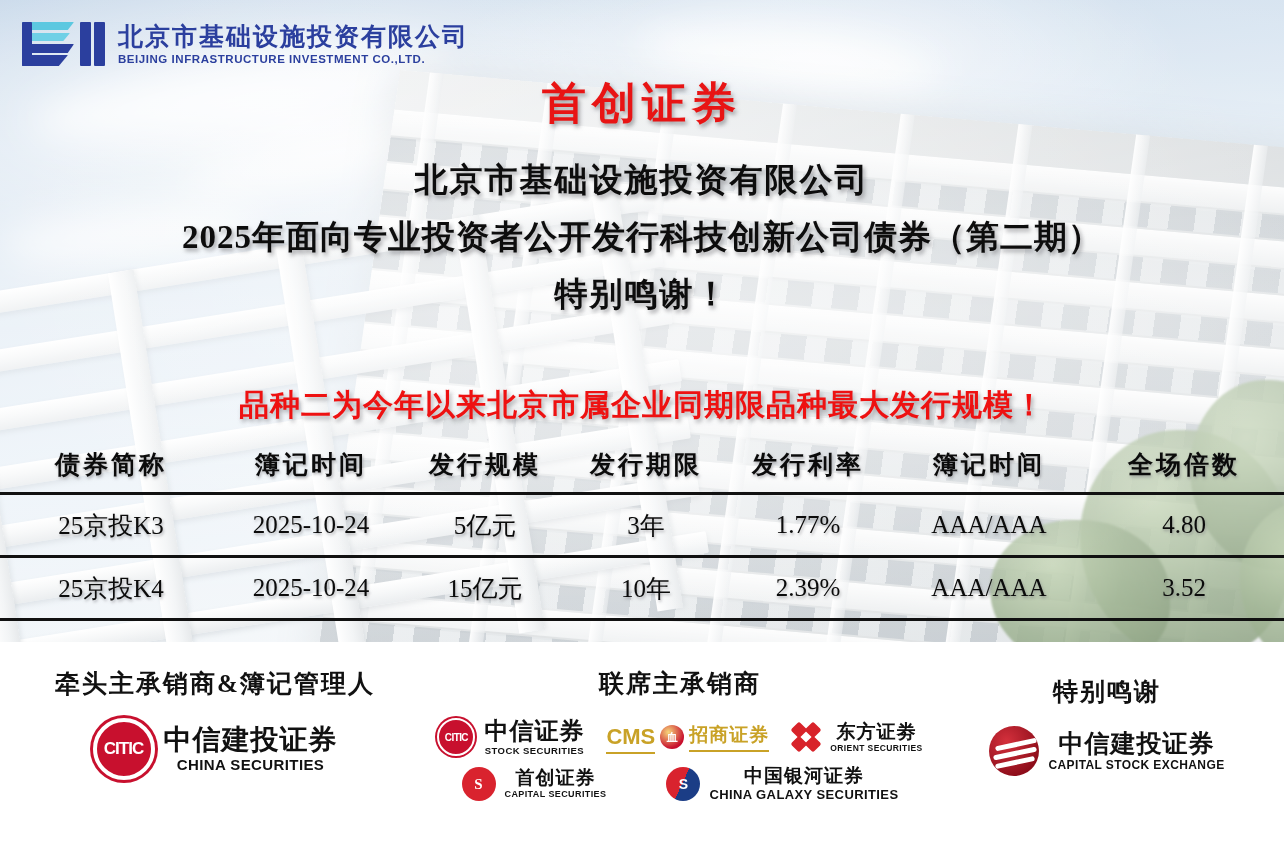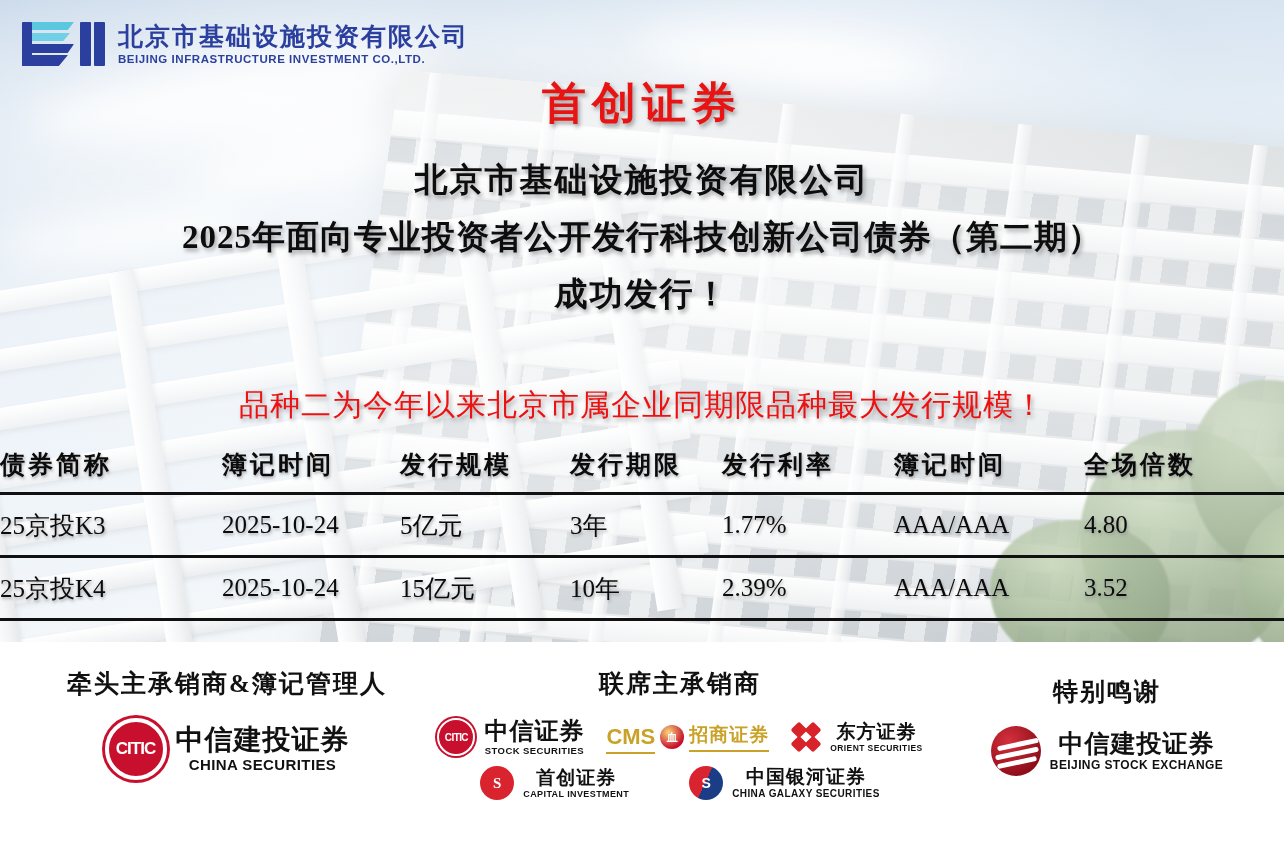--- a/index.html
+++ b/index.html
@@ -126,53 +126,53 @@
   }
   .t3{
     top:272px;font-size:33px;font-weight:bold;color:#0d0d0d;
     letter-spacing:2px;text-shadow:2px 3px 4px rgba(110,110,115,.6);
   }
   .r1{
     top:334px;font-size:30px;font-weight:bold;color:#ee1111;
     letter-spacing:1px;text-shadow:2px 3px 4px rgba(110,110,115,.55);
   }
   .r2{
-    top:385px;font-size:30px;font-weight:normal;color:#ee1111;
+    top:385px;font-size:30px;font-weight:bold;color:#ee1111;
     letter-spacing:1px;text-shadow:2px 3px 4px rgba(110,110,115,.55);
   }
 
   
   #bondtable{
     position:absolute;left:0;top:436px;width:1284px;z-index:8;
     border-collapse:collapse;
     table-layout:fixed;
   }
   #bondtable th,#bondtable td{
     font-family:"Liberation Serif",serif;
-    color:#0b0b0b;text-align:left;
+    color:#0b0b0b;text-align:center;
     text-shadow:1px 2px 3px rgba(120,120,125,.55);
     padding:0;
   }
   #bondtable th{
     font-size:25px;font-weight:bold;letter-spacing:3px;height:56px;
     vertical-align:middle;
   }
   #bondtable thead tr{border-bottom:3px solid #111;}
   #bondtable tbody tr{border-bottom:3px solid #111;}
   #bondtable td{font-size:25px;height:60px;vertical-align:middle;}
   .cw1{width:222px}.cw2{width:178px}.cw3{width:170px}.cw4{width:152px}
   .cw5{width:172px}.cw6{width:190px}.cw7{width:200px}
 
   
   #footer{
     position:absolute;left:0;top:642px;width:1284px;height:204px;
     background:#ffffff;z-index:10;
   }
   .fcol{position:absolute;top:0;text-align:center;}
-  .fcol-a{left:12px;width:430px;}
+  .fcol-a{left:0;width:430px;}
   .fcol-b{left:430px;width:500px;}
   .fcol-c{left:930px;width:354px;margin-top:8px;}
   .fhead{
     font-family:"Liberation Serif",serif;font-weight:bold;
     font-size:25px;color:#111;letter-spacing:2px;margin-top:25px;
   }
   .logorow{display:flex;align-items:center;justify-content:center;gap:30px;margin-top:18px;}
   .logorow2{display:flex;align-items:center;justify-content:center;gap:60px;margin-top:10px;}
   .sponsor{display:flex;align-items:center;gap:9px;}
   .sp-txt{display:flex;flex-direction:column;line-height:1;}
@@ -270,21 +270,21 @@
     </div>
     <div class="logotext">
       <div class="logo-cn">北京市基础设施投资有限公司</div>
       <div class="logo-en">BEIJING INFRASTRUCTURE INVESTMENT CO.,LTD.</div>
     </div>
   </div>
 
   <div class="hl celebrate">首创证券</div>
   <div class="hl t1">北京市基础设施投资有限公司</div>
   <div class="hl t2">2025年面向专业投资者公开发行科技创新公司债券（第二期）</div>
-  <div class="hl t3">成功发行！</div>
+  <div class="hl t3">特别鸣谢！</div>
   <div class="hl r2">品种二为今年以来北京市属企业同期限品种最大发行规模！</div>
 
   <table id="bondtable">
     <colgroup>
       <col class="cw1">
         <col class="cw2">
         <col class="cw3">
         <col class="cw4">
       <col class="cw5">
         <col class="cw6">
@@ -377,45 +377,45 @@
       </div>
     </div>
 
     <div class="logorow2">
       <div class="sponsor">
         <span class="seal" style="width:34px;height:34px;background:#d9232e;">
           <span class="seal-inner" style="font-size:15px;font-family:'Liberation Serif',serif;">S</span>
         </span>
         <span class="sp-txt">
           <span class="sp-cn" style="font-size:19px;color:#111;">首创证券</span>
-          <span class="sp-en" style="font-size:9px;color:#111;">CAPITAL INVESTMENT</span>
+          <span class="sp-en" style="font-size:9px;color:#111;">CAPITAL SECURITIES</span>
         </span>
       </div>
 
       <div class="sponsor">
         <span class="seal" style="width:34px;height:34px;background:linear-gradient(115deg,#d9232e 0 48%,#1b3d86 48% 100%);">
           <span class="seal-inner" style="font-size:14px;">S</span>
         </span>
         <span class="sp-txt">
           <span class="sp-cn" style="font-size:19px;color:#111;">中国银河证券</span>
-          <span class="sp-en" style="font-size:10px;color:#111;">CHINA GALAXY SECURITIES</span>
+          <span class="sp-en" style="font-size:13px;color:#111;">CHINA GALAXY SECURITIES</span>
         </span>
       </div>
     </div>
   </div>
 
   <div class="fcol fcol-c">
     <div class="fhead">特别鸣谢</div>
     <div class="logorow" style="gap:12px;">
       <div class="sponsor">
         <span class="seal" style="width:50px;height:50px;background:radial-gradient(circle at 35% 30%,#d4303c,#8d0d1a 75%);overflow:hidden;">
           <i style="position:absolute;left:6px;top:16px;width:42px;height:5px;background:#fff;transform:rotate(-12deg);border-radius:3px;"></i>
           <i style="position:absolute;left:4px;top:25px;width:44px;height:5px;background:#fff;transform:rotate(-12deg);border-radius:3px;"></i>
           <i style="position:absolute;left:6px;top:34px;width:40px;height:5px;background:#fff;transform:rotate(-12deg);border-radius:3px;"></i>
         </span>
         <span class="sp-txt">
           <span class="sp-cn" style="font-size:25px;color:#111;font-family:'Liberation Serif',serif;">中信建投证券</span>
-          <span class="sp-en" style="font-size:12px;color:#111;">BEIJING STOCK EXCHANGE</span>
+          <span class="sp-en" style="font-size:12px;color:#111;">CAPITAL STOCK EXCHANGE</span>
         </span>
       </div>
     </div>
   </div>
 </div>
 
 </body></html>

